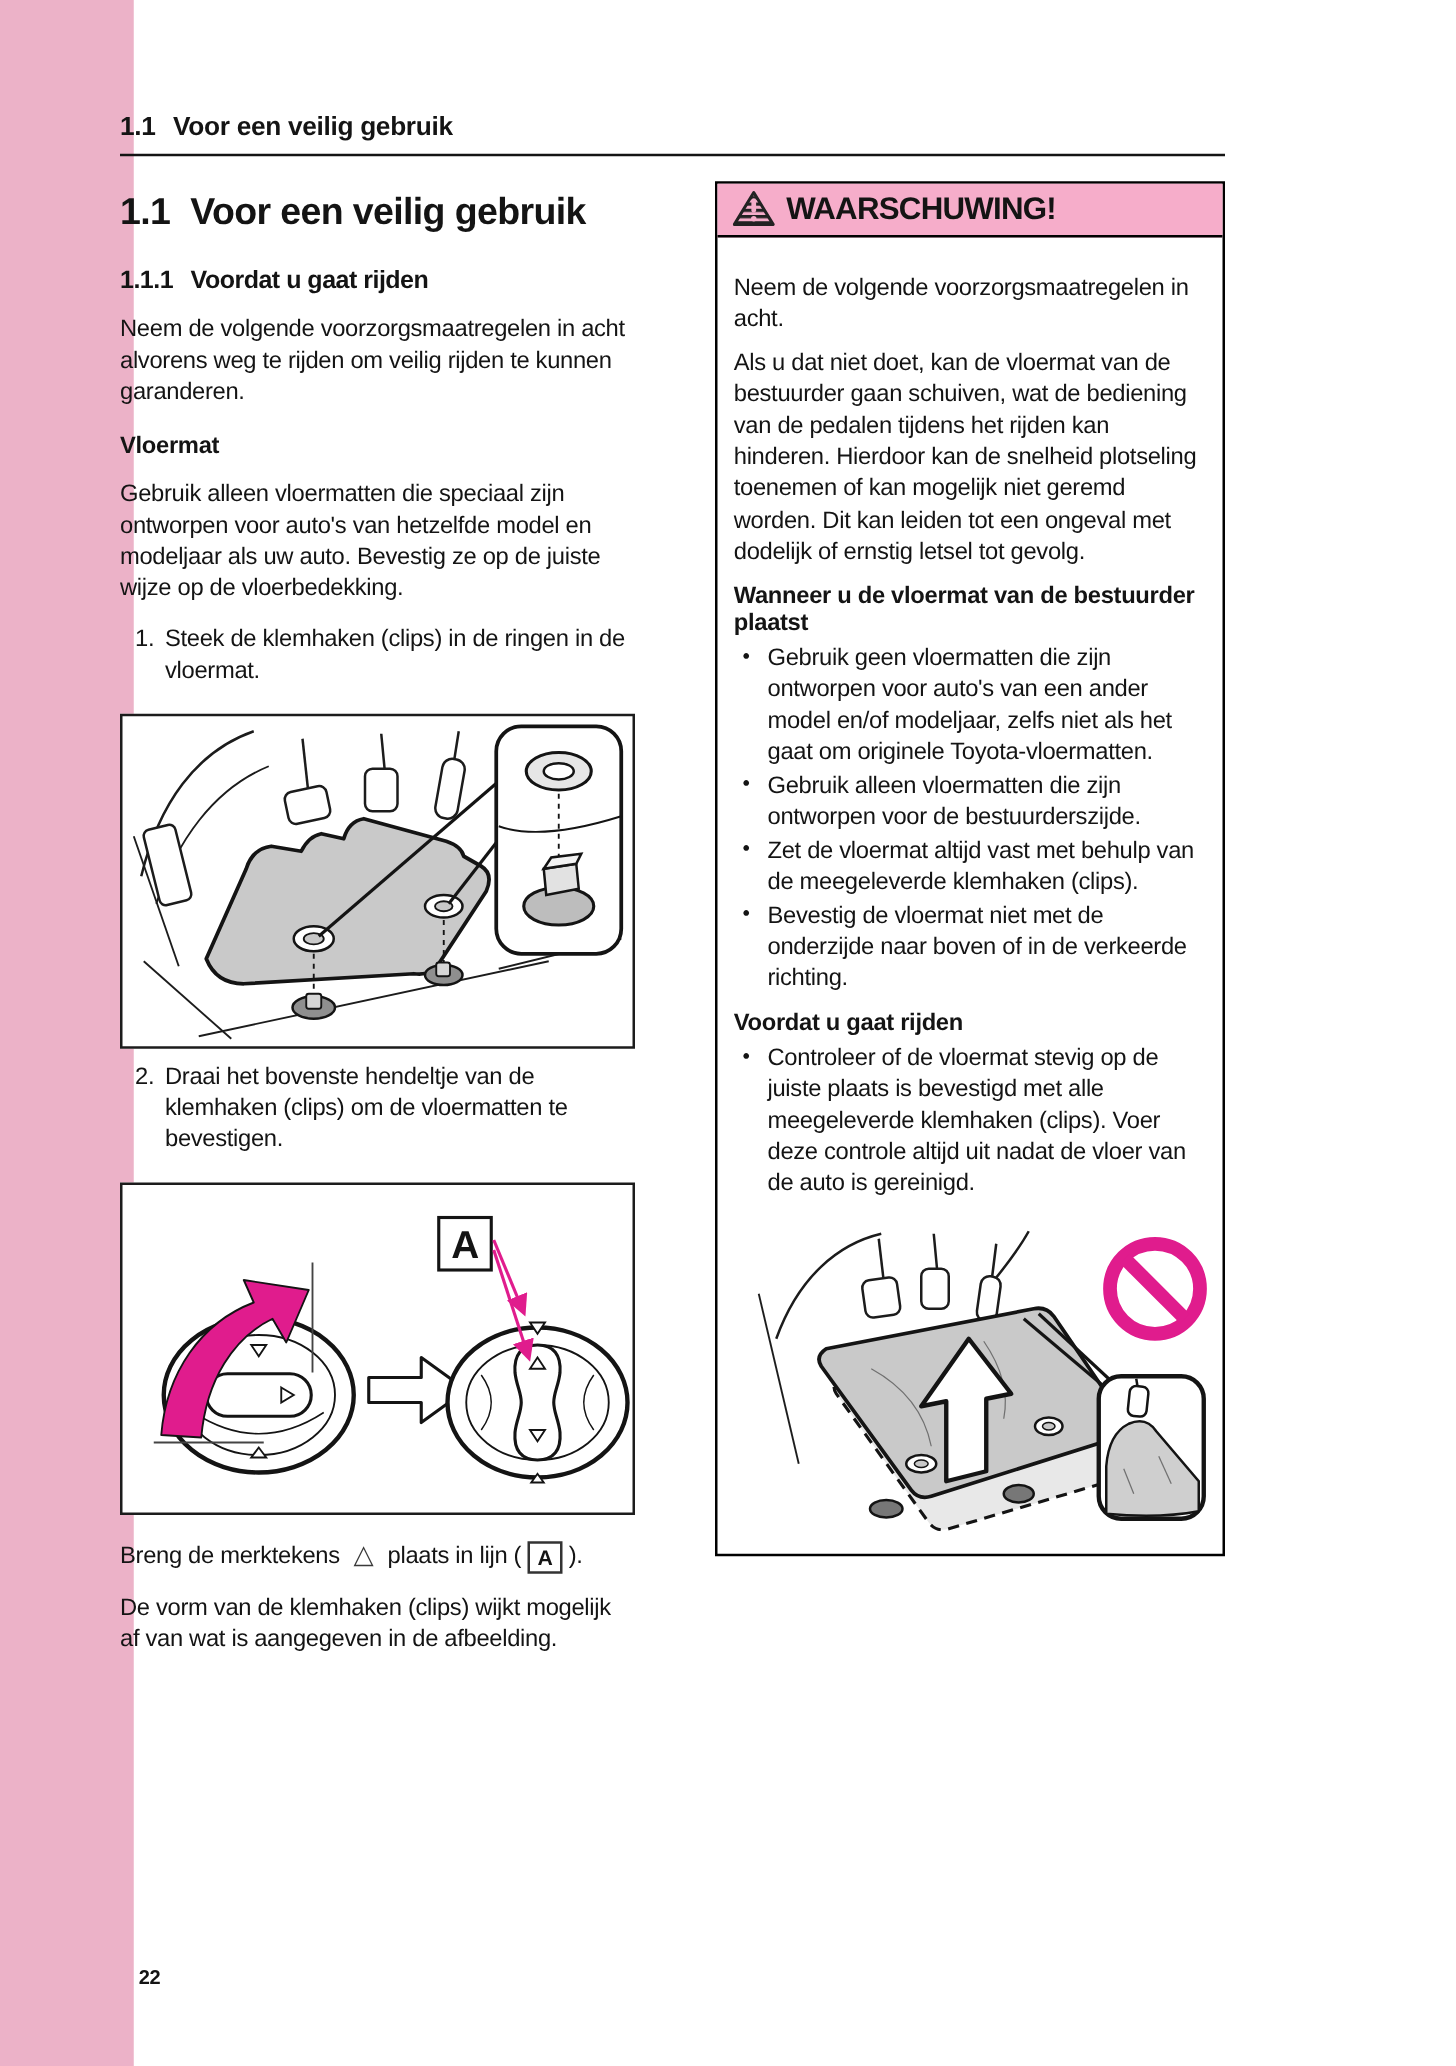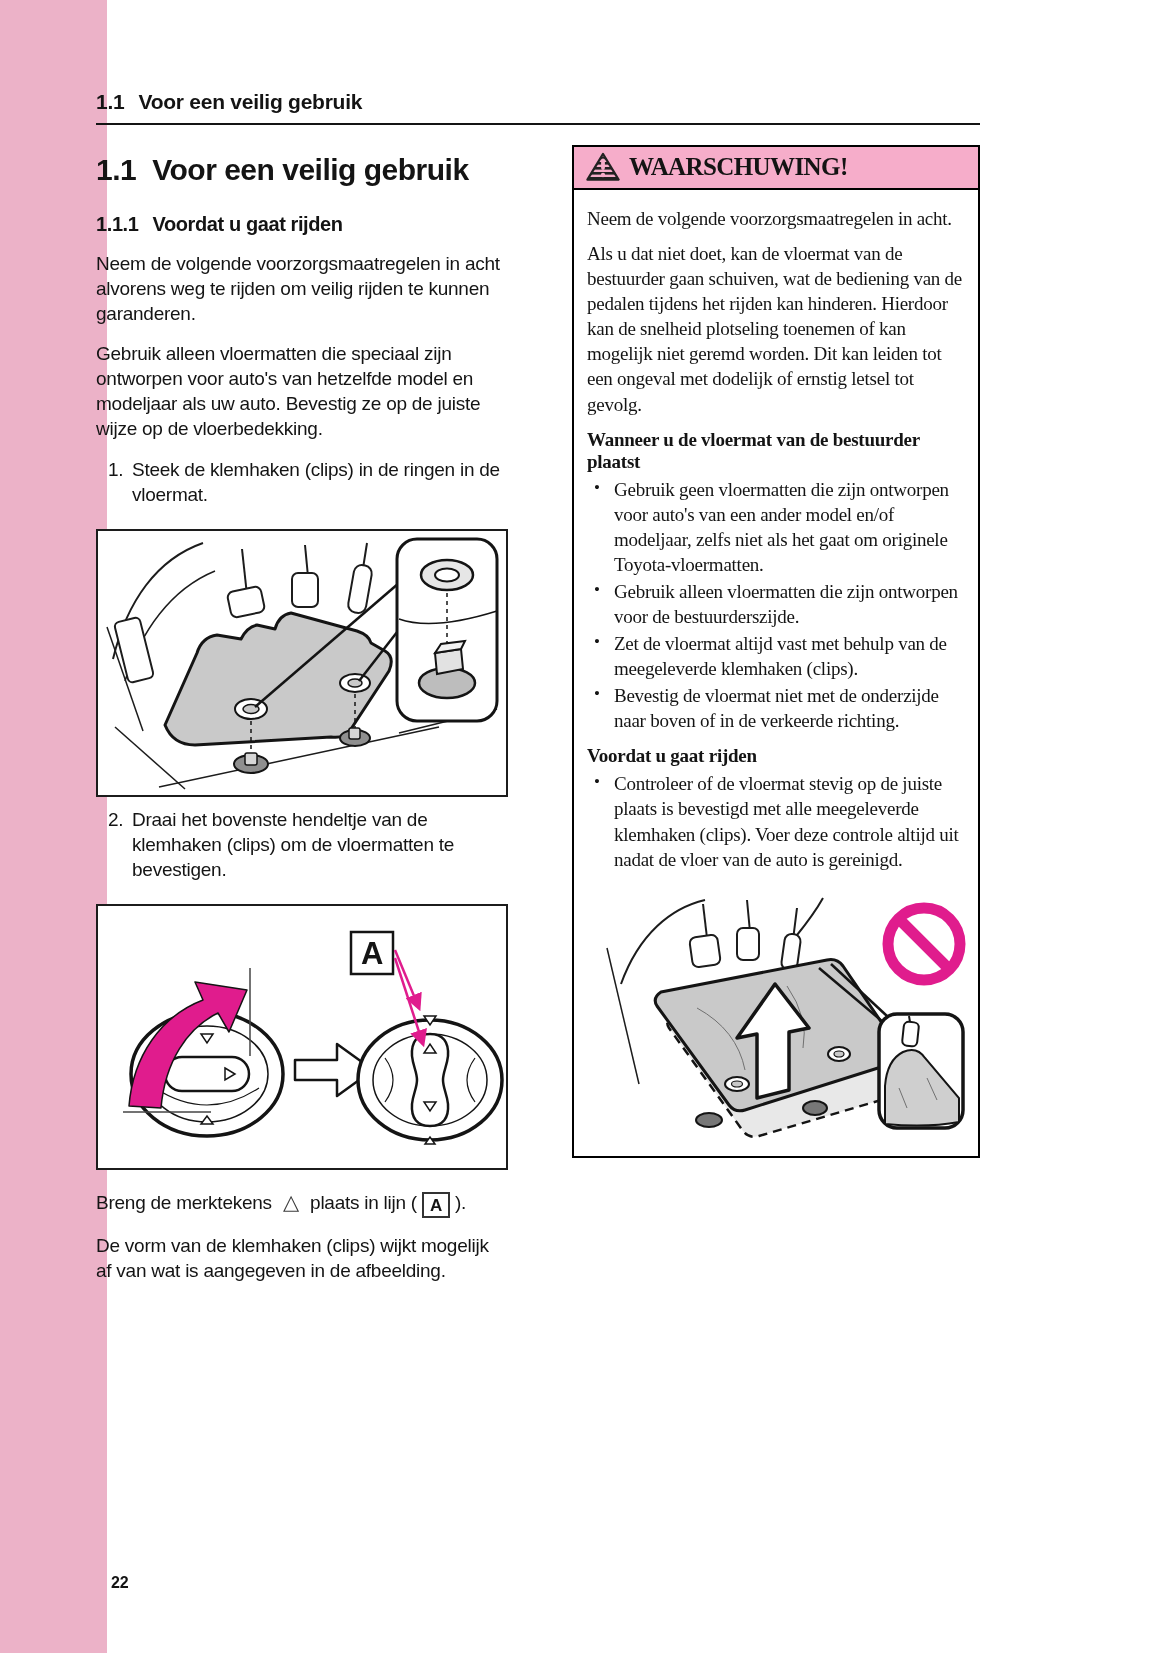--- a/index.html
+++ b/index.html
@@ -12,21 +12,21 @@
   .pink-strip{position:absolute;left:0;top:0;width:107px;height:1653px;background:#ecb2c8;}
   .page{position:absolute;left:96px;top:0;width:884px;}
 
   
   .crumb-row{padding-top:90px;font-size:21px;font-weight:bold;}
   .crumb-row .num{margin-right:14px;}
   .head-rule{border:none;border-top:2px solid #141414;margin:9px 0 0 0;}
 
   .columns{display:flex;gap:64px;margin-top:20px;}
   .col-left{width:412px;flex:0 0 412px;}
-  .col-right{width:408px;flex:0 0 408px;font-family:Liberation Serif, serif;}
+  .col-right{width:408px;flex:0 0 408px;}
 
   h1{font-size:30px;margin:8px 0 0 0;letter-spacing:-0.5px;}
   h1 .num{margin-right:16px;}
   h2{font-size:20px;margin:26px 0 0 0;letter-spacing:-0.4px;}
   h2 .num{margin-right:14px;}
   p{font-size:19px;line-height:1.32;margin:15px 0;}
   .subhead{font-size:19px;font-weight:bold;margin:20px 0 2px 0;}
 
   ol.steps{list-style:none;margin:10px 0 0 0;padding:0 0 0 12px;font-size:19px;line-height:1.32;}
   ol.steps li{display:flex;margin:4px 0;}
@@ -39,21 +39,21 @@
   .align-line{margin-top:18px;}
   .tri-glyph{font-size:21px;color:#3a3a3a;padding:0 6px;letter-spacing:0;}
   .a-box{display:inline-block;border:2px solid #333;font-weight:bold;font-size:17px;
          line-height:1;padding:3px 6px 2px 6px;margin:0 5px;vertical-align:-2px;}
 
   
   .warning{border:2.5px solid #000;}
   .warn-header{background:#f6adca;border-bottom:2.5px solid #000;display:flex;align-items:center;
                gap:9px;padding:5px 12px 6px 12px;}
   .warn-title{font-size:25px;font-weight:bold;letter-spacing:-0.6px;}
-  .warn-body{padding:6px 13px 14px 13px;}
+  .warn-body{padding:18px 13px 14px 13px;}
   .warn-body p{margin:10px 0;}
   .warn-body .subhead{margin:12px 0 2px 0;}
   ul.blist{list-style:none;margin:4px 0 4px 0;padding:0;font-size:19px;line-height:1.32;}
   ul.blist li{position:relative;padding-left:27px;margin:2px 0;}
   ul.blist li::before{content:"\2022";position:absolute;left:7px;top:0;font-size:17px;}
 
   .warn-figure{margin:16px 0 4px 0;}
   .warn-figure svg{display:block;}
 
   .page-number{position:absolute;left:111px;top:1574px;font-size:16px;font-weight:bold;text-align:right;}
@@ -75,20 +75,21 @@
     <div class="col-left">
       <h1>
         <span class="num">1.1</span><span>Voor een veilig gebruik</span>
       </h1>
       <h2>
         <span class="num">1.1.1</span><span>Voordat u gaat rijden</span>
       </h2>
 
       <p>Neem de volgende voorzorgsmaatregelen in acht alvorens weg te rijden om veilig rijden te kunnen garanderen.</p>
 
+      <div class="subhead">Vloermat</div>
 
       <p>Gebruik alleen vloermatten die speciaal zijn ontworpen voor auto's van hetzelfde model en modeljaar als uw auto. Bevestig ze op de juiste wijze op de vloerbedekking.</p>
 
       <ol class="steps">
         <li>
           <span class="step-num">1.</span>
           <span class="step-text">Steek de klemhaken (clips) in de ringen in de vloermat.</span>
         </li>
       </ol>
 

